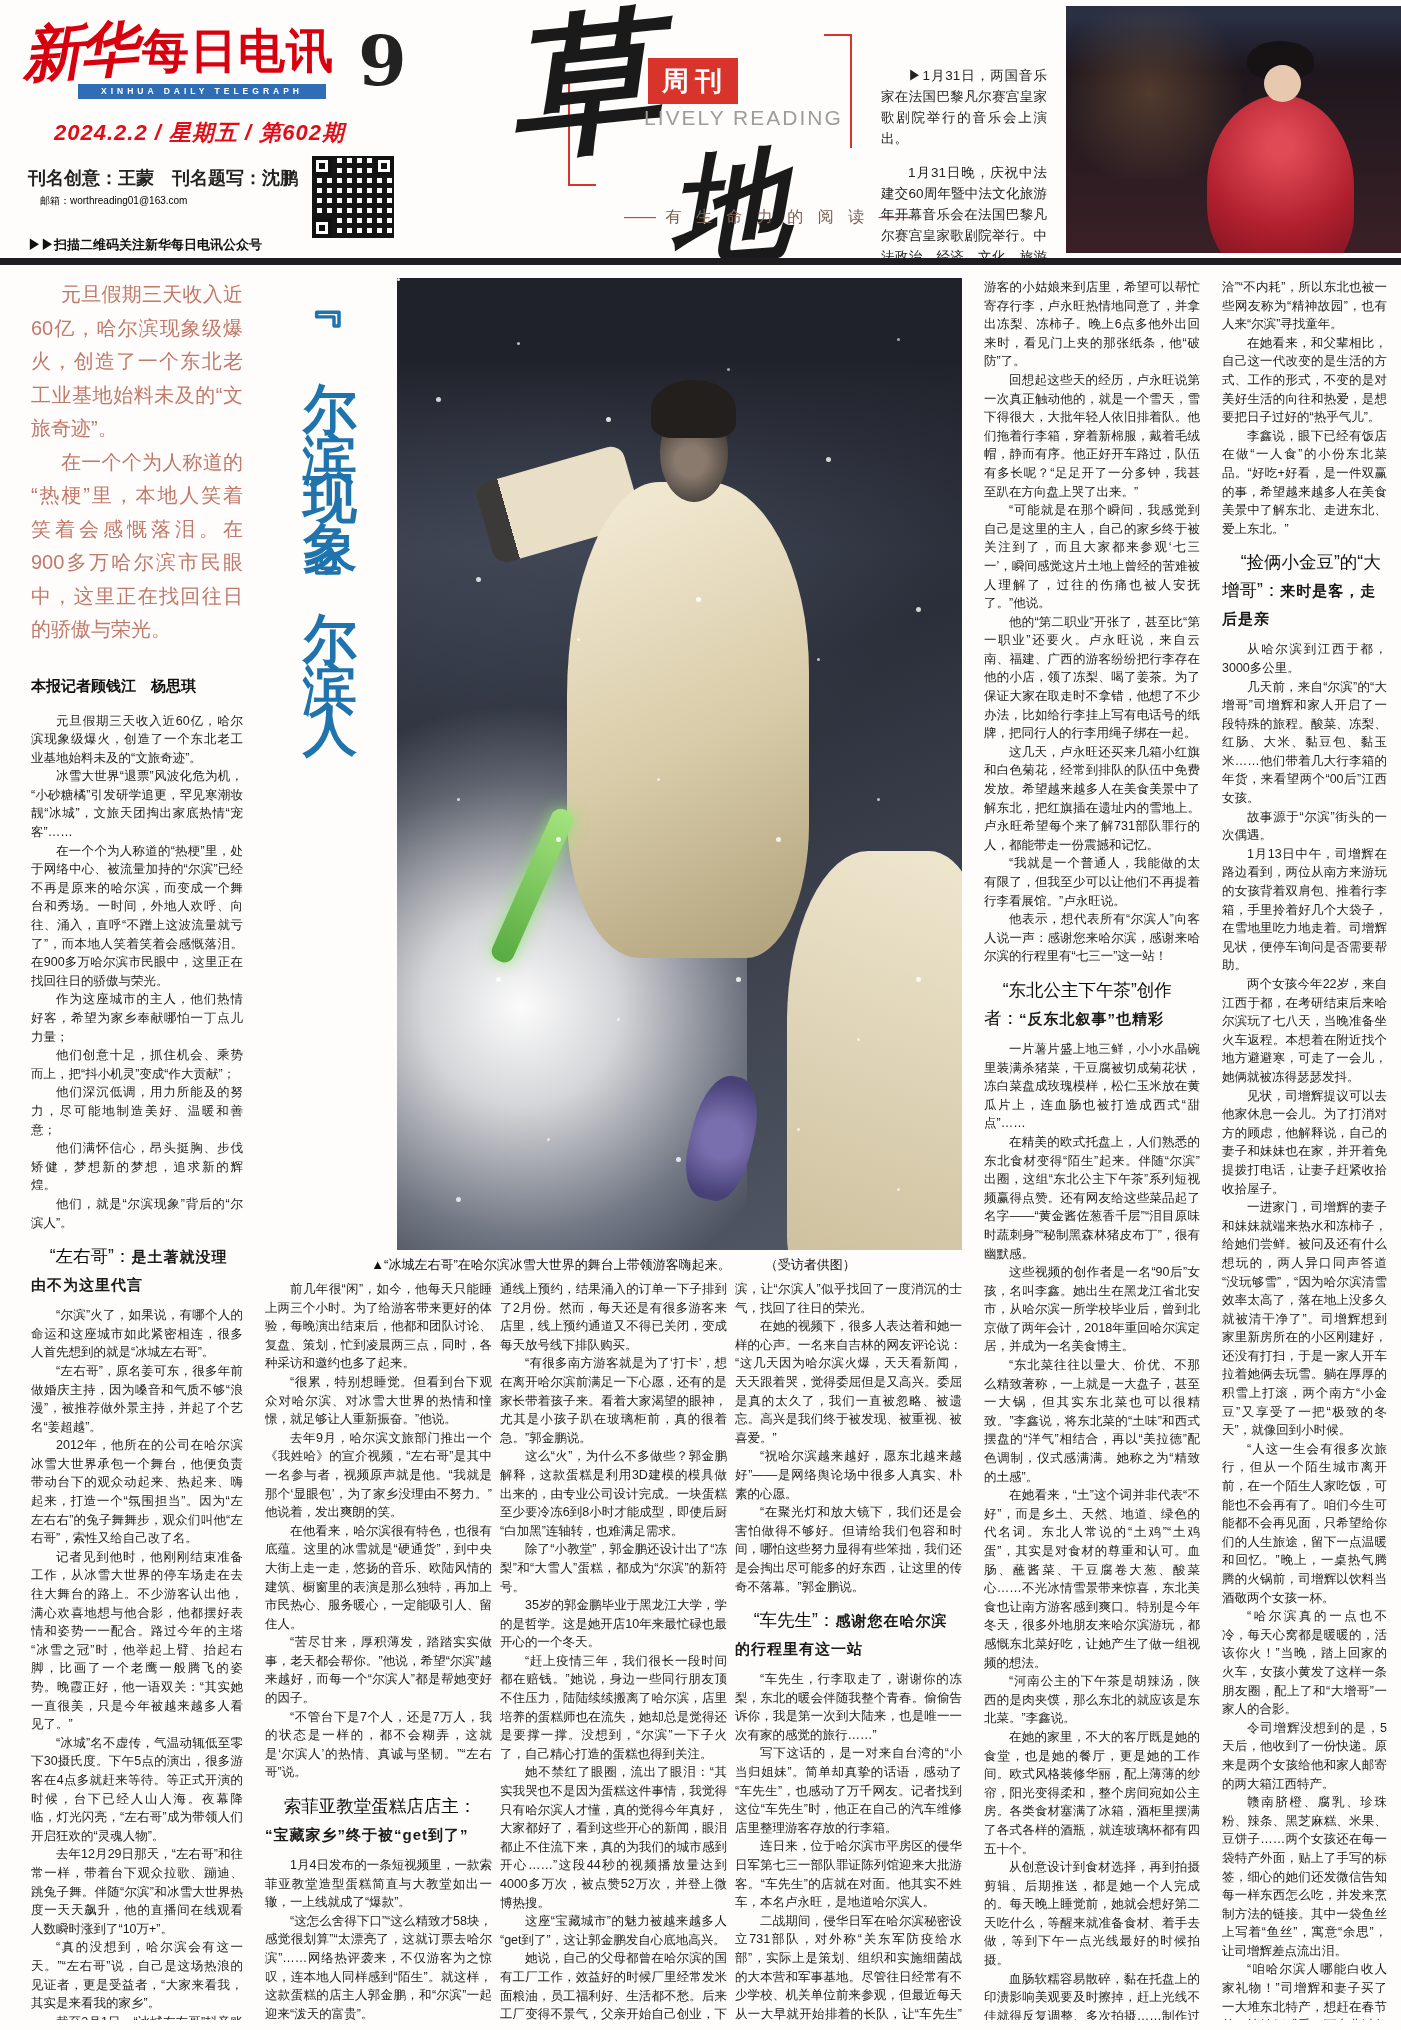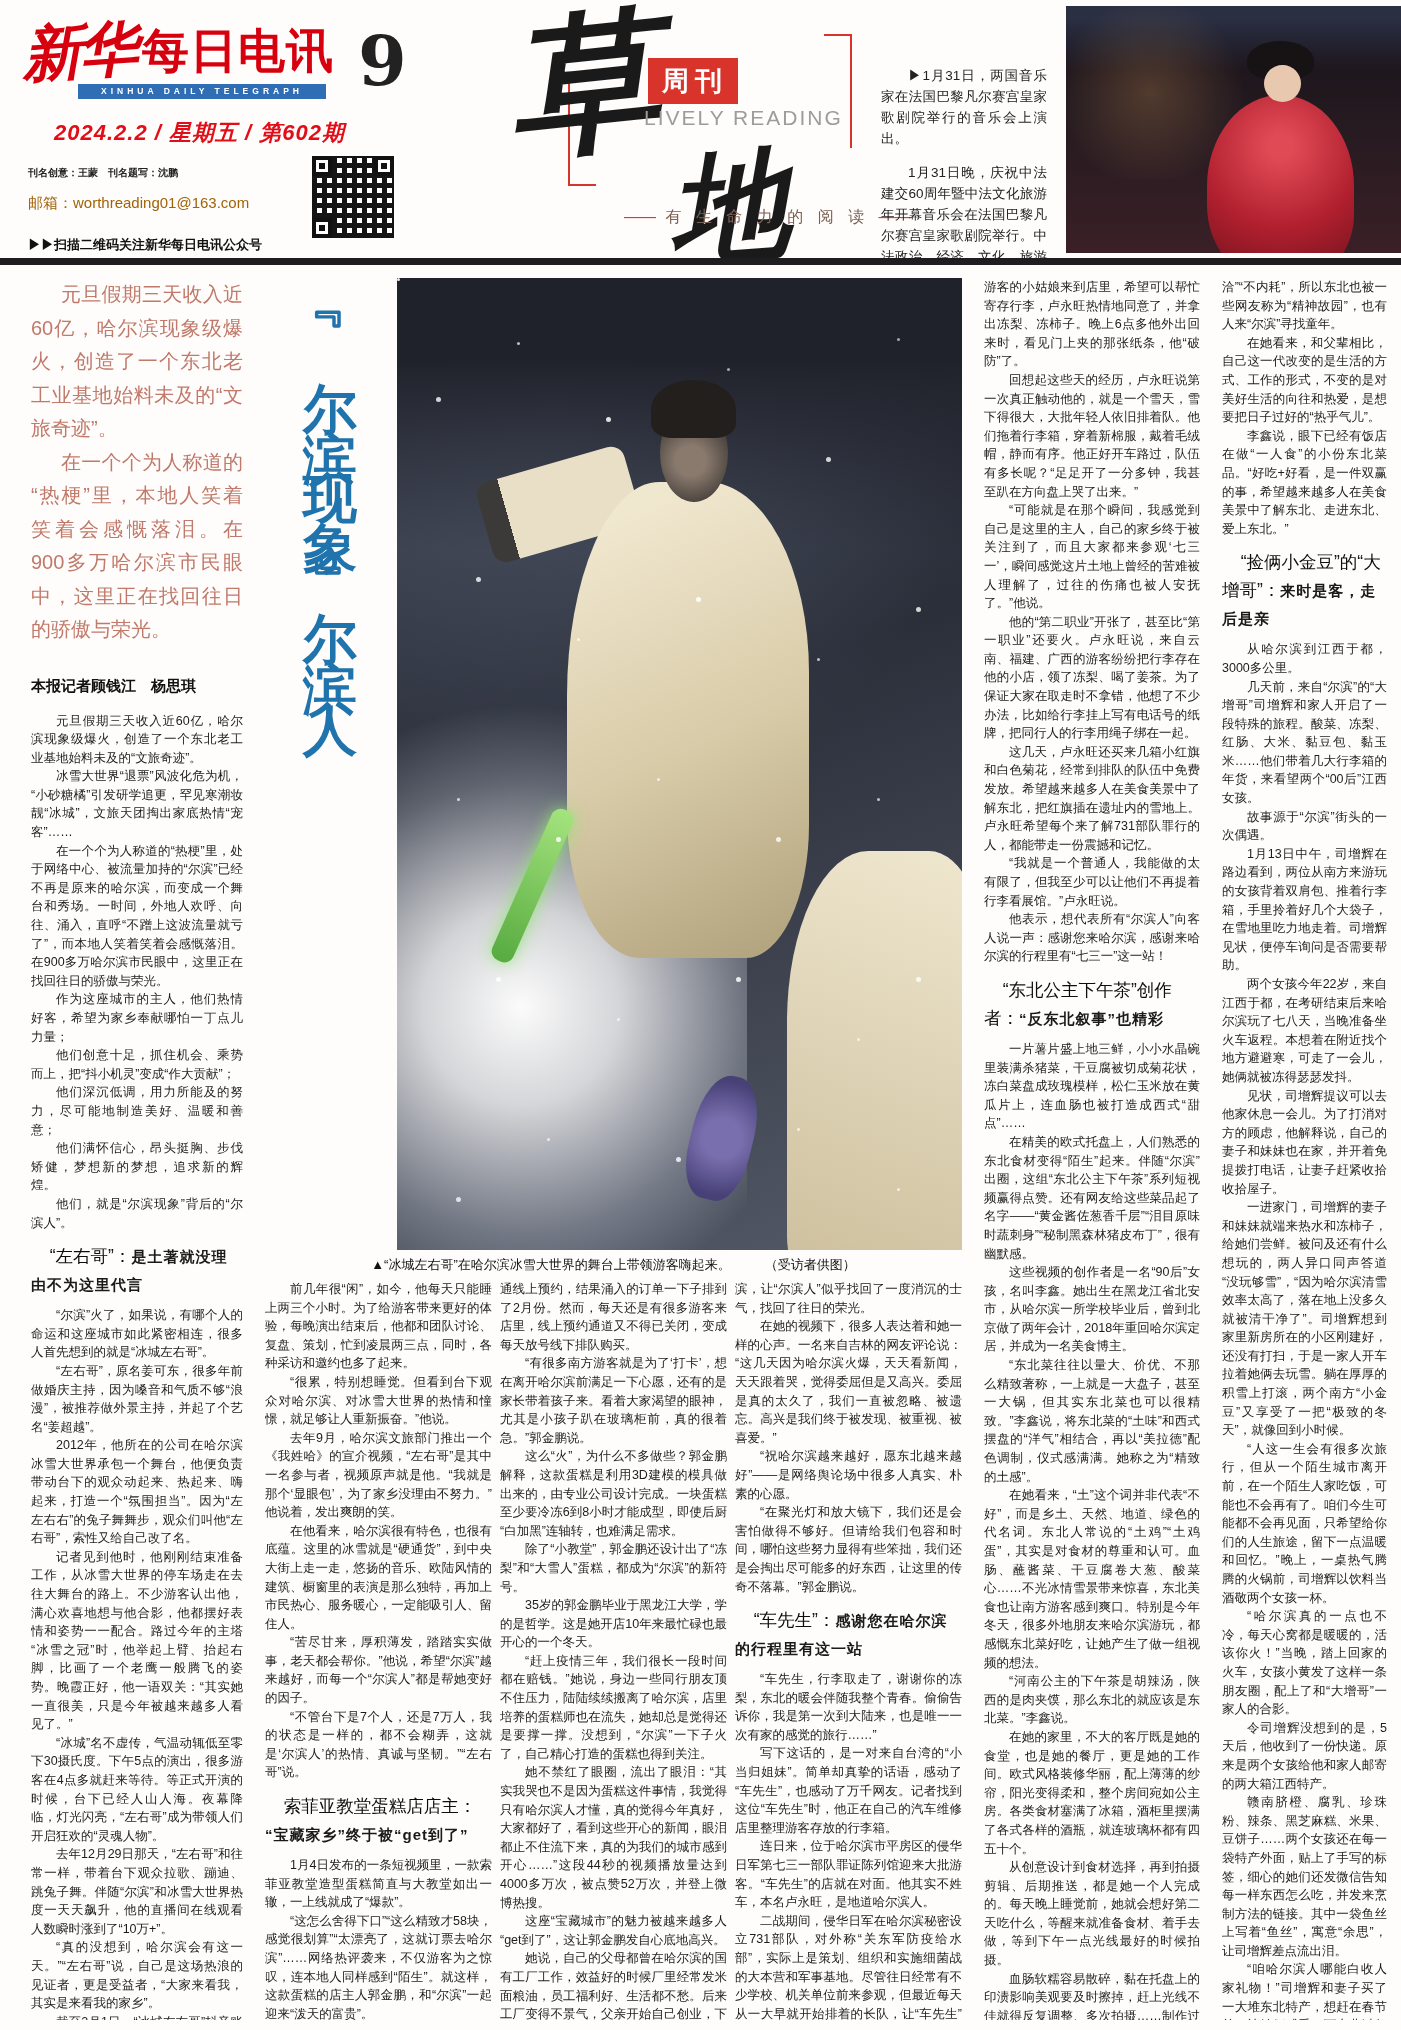--- a/index.html
+++ b/index.html
@@ -12,22 +12,22 @@
   .masthead{position:absolute;left:14px;top:10px;width:400px;height:248px;}
   .mast-row{position:relative;height:100px;}
   .mast-script{position:absolute;left:8px;top:2px;font-family:"DejaVu Serif",serif;font-style:italic;
                font-weight:700;font-size:60px;color:#d6000f;transform:rotate(-4deg);letter-spacing:-4px;}
   .mast-bold{position:absolute;left:128px;top:10px;font-size:47px;font-weight:900;color:#d6000f;letter-spacing:1px;}
   .mast-bar{position:absolute;left:64px;top:74px;width:248px;height:15px;background:#2f6db5;
             color:#fff;font-size:8.5px;letter-spacing:4px;text-align:center;line-height:15px;font-weight:700;}
   .page-num{position:absolute;left:344px;top:16px;font-family:"DejaVu Serif",serif;font-weight:700;
             font-size:70px;color:#222;line-height:1;}
   .mast-date{position:absolute;left:40px;top:108px;font-size:22px;font-weight:800;color:#e30d18;letter-spacing:1px;font-style:italic;}
-  .mast-credits{position:absolute;left:14px;top:156px;font-size:10px;font-weight:700;color:#222;}
-  .mast-email{position:absolute;left:14px;top:184px;font-size:15px;color:#a16207;}
+  .mast-credits{position:absolute;left:14px;top:156px;font-size:18px;font-weight:700;color:#222;}
+  .mast-email{position:absolute;left:26px;top:184px;font-size:10px;color:#000000;}
   .mast-scan{position:absolute;left:14px;top:226px;font-size:13px;font-weight:700;color:#111;}
   .qr{position:absolute;left:298px;top:146px;width:82px;height:82px;background:
       repeating-linear-gradient(0deg,#151515 0 5px,rgba(255,255,255,0) 5px 10px),
       repeating-linear-gradient(90deg,#151515 0 5px,#fff 5px 10px);outline:2px solid #fff;}
   .qr .fp{position:absolute;width:20px;height:20px;border:4px solid #111;background:#fff;box-sizing:border-box;}
   .qr .fp::after{content:"";position:absolute;left:3px;top:3px;width:6px;height:6px;background:#111;}
   .fp.tl{left:0;top:0}.fp.tr{right:0;top:0}.fp.bl{left:0;bottom:0}
 
   
   .weekly{position:absolute;left:420px;top:0;width:460px;height:258px;}

